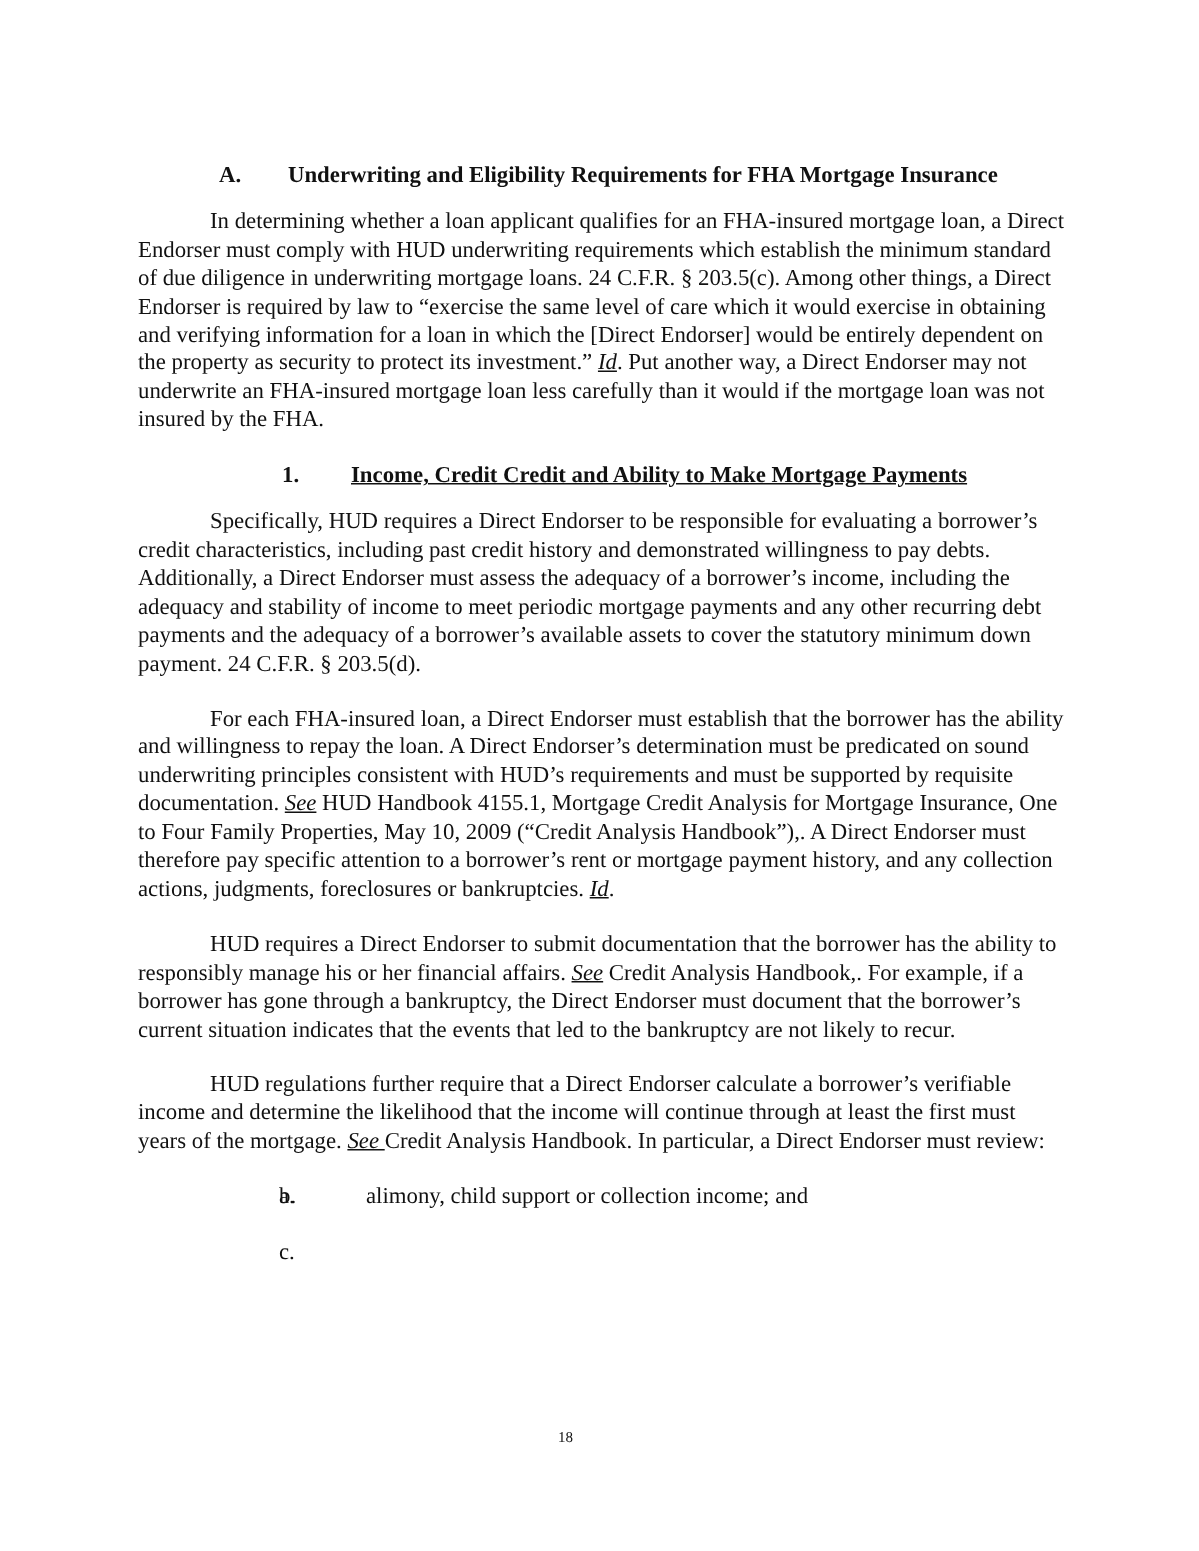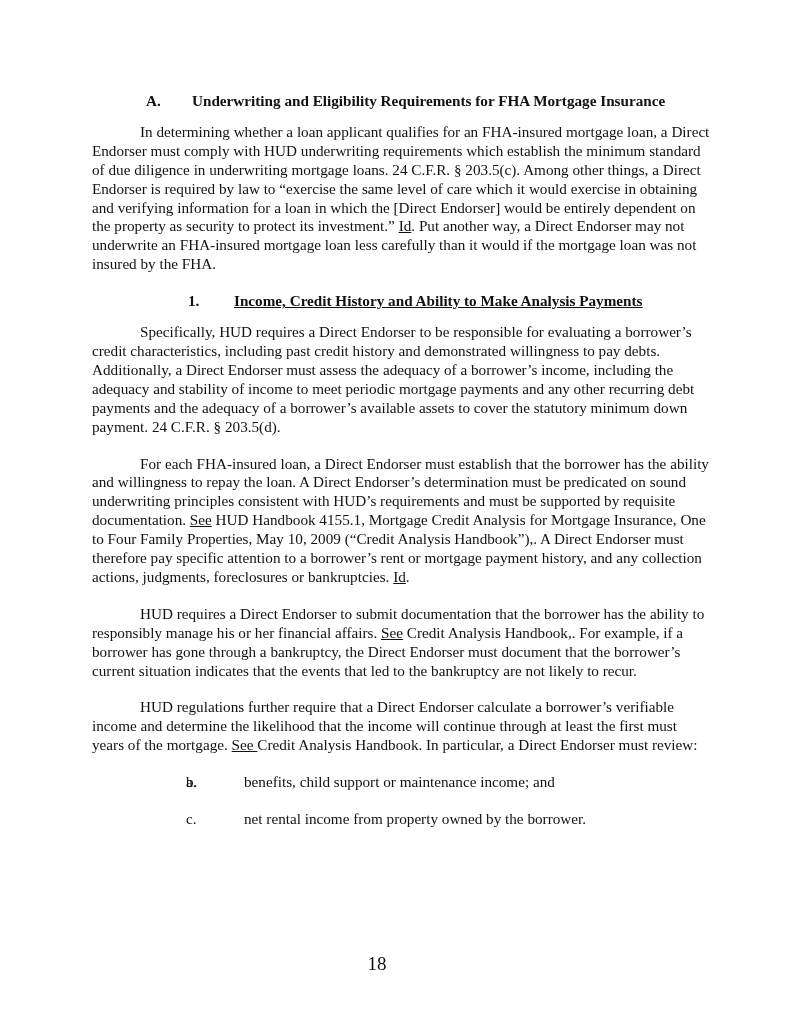--- a/index.html
+++ b/index.html
@@ -1,51 +1,51 @@
 <!DOCTYPE html>
 <html><head>
 <meta charset="utf-8">
 <style>
   html, body { margin: 0; padding: 0; background: #ffffff; }
   body { width: 799px; height: 1034px; position: relative; overflow: hidden;
          font-family: "Liberation Serif", "DejaVu Serif", serif; color: #111; }
-  .page { position: absolute; left: 92px; top: 92px; width: 620px; font-size: 15.2px; line-height: 18.9px; }
+  .page { position: absolute; left: 92px; top: 108px; width: 620px; font-size: 15.2px; line-height: 18.9px; }
   .heading { font-weight: bold; margin: 0 0 12px 0; white-space: nowrap; }
   .heading .num { display: inline-block; width: 46px; }
   .h-a { padding-left: 54px; }
   .h-1 { padding-left: 96px; }
   .h-1 .title { text-decoration: underline; }
   p { margin: 0 0 18px 0; text-indent: 48px; text-align: left; }
-  u { text-decoration: underline; }
+  u { text-decoration: underline; font-style: italic; }
   .list { margin: 0; padding: 0; list-style: none; }
   .list li { position: relative; padding-left: 152px; margin-bottom: 18px; width: 380px; }
   .list .letter { position: absolute; left: 94px; }
-  .page-number { position: absolute; top: 953px; left: 0; width: 754px; text-align: center; font-size: 19px; }
+  .page-number { position: absolute; top: 953px; left: 0; width: 754px; text-align: center; font-size: 10px; }
 </style>
 </head>
 <body>
 
 <div class="page">
   <div class="heading h-a">
     <span class="num">A.</span><span>Underwriting and Eligibility Requirements for FHA Mortgage Insurance</span>
   </div>
   <p><span>In determining whether a loan applicant qualifies for an FHA-insured mortgage loan, a Direct Endorser must comply with HUD underwriting requirements which establish the minimum standard of due diligence in underwriting mortgage loans. 24 C.F.R. § 203.5(c). Among other things, a Direct Endorser is required by law to “exercise the same level of care which it would exercise in obtaining and verifying information for a loan in which the [Direct Endorser] would be entirely dependent on the property as security to protect its investment.” </span><u>Id</u><span>. Put another way, a Direct Endorser may not underwrite an FHA-insured mortgage loan less carefully than it would if the mortgage loan was not insured by the FHA.</span></p>
 
   <div class="heading h-1">
-    <span class="num">1.</span><span class="title">Income, Credit History and Ability to Make Analysis Payments</span>
+    <span class="num">1.</span><span class="title">Income, Credit Credit and Ability to Make Mortgage Payments</span>
   </div>
 
   <p>Specifically, HUD requires a Direct Endorser to be responsible for evaluating a borrower’s credit characteristics, including past credit history and demonstrated willingness to pay debts. Additionally, a Direct Endorser must assess the adequacy of a borrower’s income, including the adequacy and stability of income to meet periodic mortgage payments and any other recurring debt payments and the adequacy of a borrower’s available assets to cover the statutory minimum down payment. 24 C.F.R. § 203.5(d).</p>
 
   <p><span>For each FHA-insured loan, a Direct Endorser must establish that the borrower has the ability and willingness to repay the loan. A Direct Endorser’s determination must be predicated on sound underwriting principles consistent with HUD’s requirements and must be supported by requisite documentation. </span><u>See</u><span> HUD Handbook 4155.1, Mortgage Credit Analysis for Mortgage Insurance, One to Four Family Properties,  May 10, 2009 (“Credit Analysis Handbook”),. A Direct Endorser must therefore pay specific attention to a borrower’s rent or mortgage payment history, and any collection actions, judgments, foreclosures or bankruptcies. </span><u>Id</u><span>.</span></p>
 
   <p><span>HUD requires a Direct Endorser to submit documentation that the borrower has the ability to responsibly manage his or her financial affairs. </span><u>See</u><span> Credit Analysis Handbook,. For example, if a borrower has gone through a bankruptcy, the Direct Endorser must document that the borrower’s current situation indicates that the events that led to the bankruptcy are not likely to recur.</span></p>
 
   <p><span>HUD regulations further require that a Direct Endorser calculate a borrower’s verifiable income and determine the likelihood that the income will continue through at least the first must years of the mortgage. </span><u>See </u><span>Credit Analysis Handbook. In particular, a Direct Endorser must review:</span></p>
 
   <ul class="list">
     <li><span class="letter">a.</span></li>
-    <li><span class="letter">b.</span><span>benefits, child support or maintenance income; and</span></li>
-    <li><span class="letter">c.</span><span>net rental income from property owned by the borrower.</span></li>
+    <li><span class="letter">b.</span><span>alimony, child support or collection income; and</span></li>
+    <li><span class="letter">c.</span></li>
   </ul>
 </div>
 
 <div class="page-number">18</div>
 
 </body></html>

